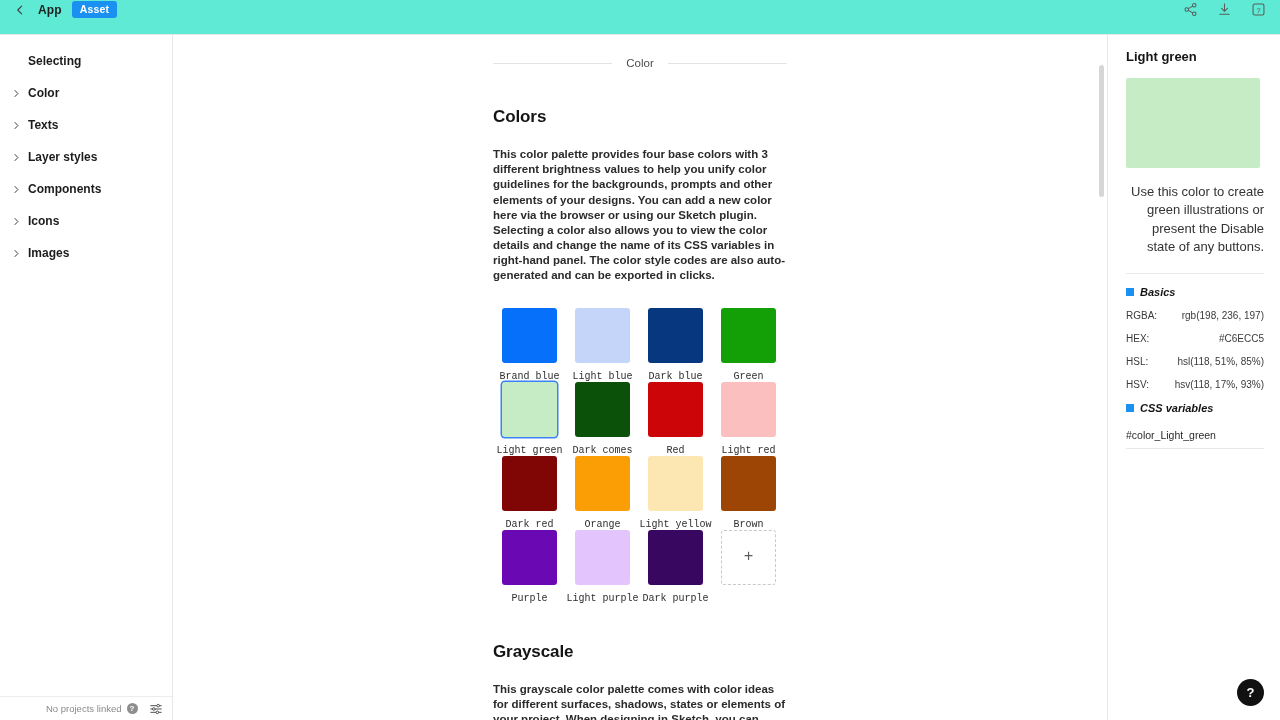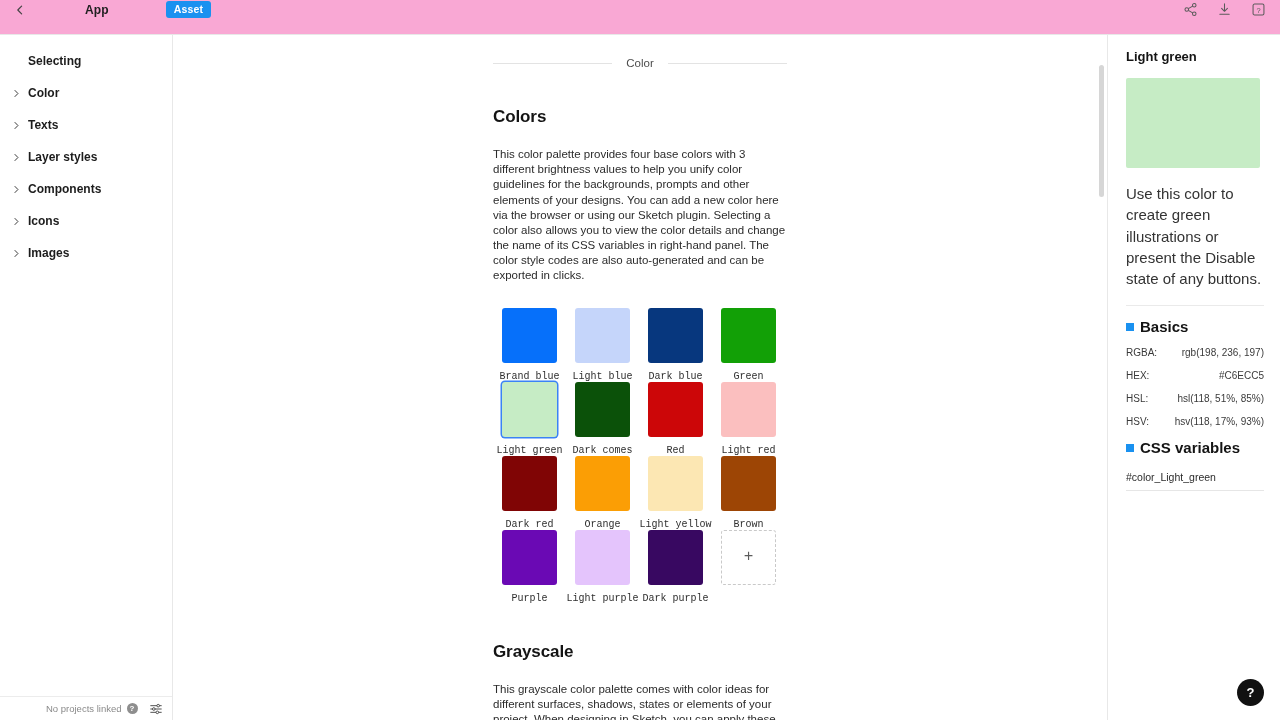--- a/index.html
+++ b/index.html
@@ -10,23 +10,22 @@
     color: #1a1a1a;
     overflow: hidden;
   }
   #app { position: relative; width: 1280px; height: 720px; display: flex; flex-direction: column; }
 
   
   .topbar {
     height: 35px; flex: 0 0 35px;
     display: flex; align-items: center;
     border-bottom: 1px solid #e8e8e8;
-    background: #f9a8d4;
+    background: #5eead4;
     padding: 0 14px 15px 10px;
-    gap: 47px;
   }
   .back-btn {
     width: 20px; height: 20px;
     display: flex; align-items: center; justify-content: center;
     color: #444; cursor: pointer;
   }
   .back-btn svg { display: block; }
   .app-name {
     font-size: 12px; font-weight: 600; color: #1f1f1f;
     margin-left: 8px; letter-spacing: .1px;
@@ -106,21 +105,21 @@
 
   .content { padding: 0 320px 0 320px; }
   .content-wrap { max-width: 640px; }
 
   h2.block-title {
     font-size: 17px; font-weight: 700; color: #141414;
     margin-top: 38px; letter-spacing: -.1px;
   }
   p.para {
     font-size: 11.5px; line-height: 1.32; color: #2b2b2b;
-    margin-top: 20px; text-align: left;
+    margin-top: 20px; text-align: left; font-weight: bold;
   }
 
   .swatch-grid {
     display: flex; flex-wrap: wrap; gap: 0;
     margin-top: 24px;
     font-family: Liberation Mono, monospace;
   }
   .swatch-cell {
     width: 73px; margin-right: 0;
     display: flex; flex-direction: column; align-items: center;
@@ -163,31 +162,32 @@
     background: #fff;
     padding: 14px 16px 0 18px;
     position: relative;
   }
   .rp-title { font-size: 13px; font-weight: 700; color: #141414; }
   .rp-preview {
     width: 134px; height: 90px; margin-top: 14px;
     border-radius: 2px;
   }
   .rp-desc {
-    font-size: 15px; line-height: 1.42; color: #333;
+    font-size: 13px; line-height: 1.42; color: #333;
     margin-top: 15px;
+    text-align: right;
   }
   .rp-rule { height: 1px; background: #eaeaea; margin-top: 16px; }
 
   .rp-section {
     display: flex; align-items: center; gap: 6px;
     margin-top: 12px;
   }
   .rp-square { width: 8px; height: 8px; background: #1a91f0; }
-  .rp-section-title { font-size: 15px; font-weight: 700; color: #141414; }
+  .rp-section-title { font-size: 11px; font-weight: 700; color: #141414; font-style: italic; }
 
   .rp-row {
     display: flex; justify-content: space-between; align-items: baseline;
     margin-top: 12px;
   }
   .rp-key { font-size: 10px; color: #3a3a3a; }
   .rp-val { font-size: 10px; color: #3a3a3a; }
 
   .rp-cssvar {
     font-size: 10.5px; color: #2b2b2b;

